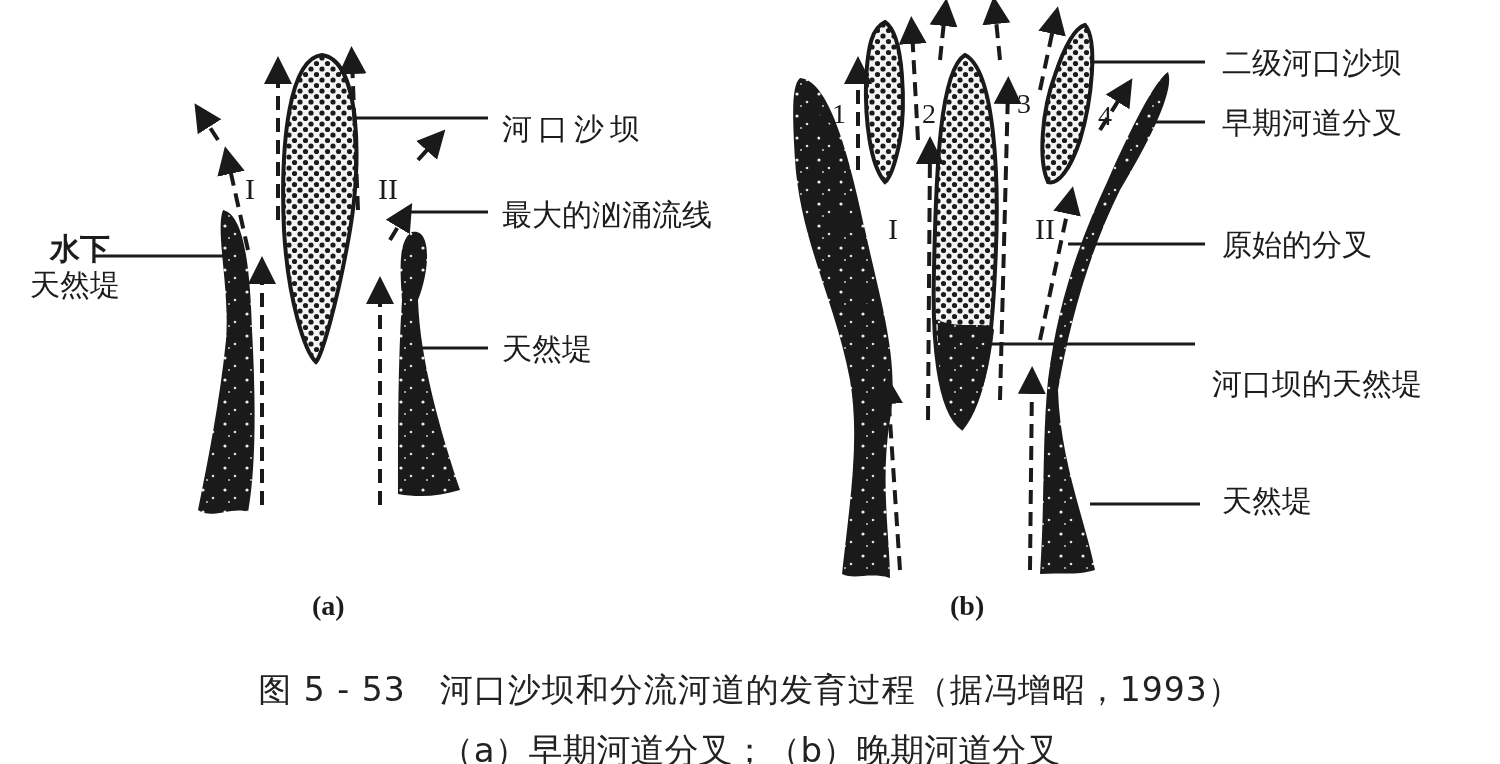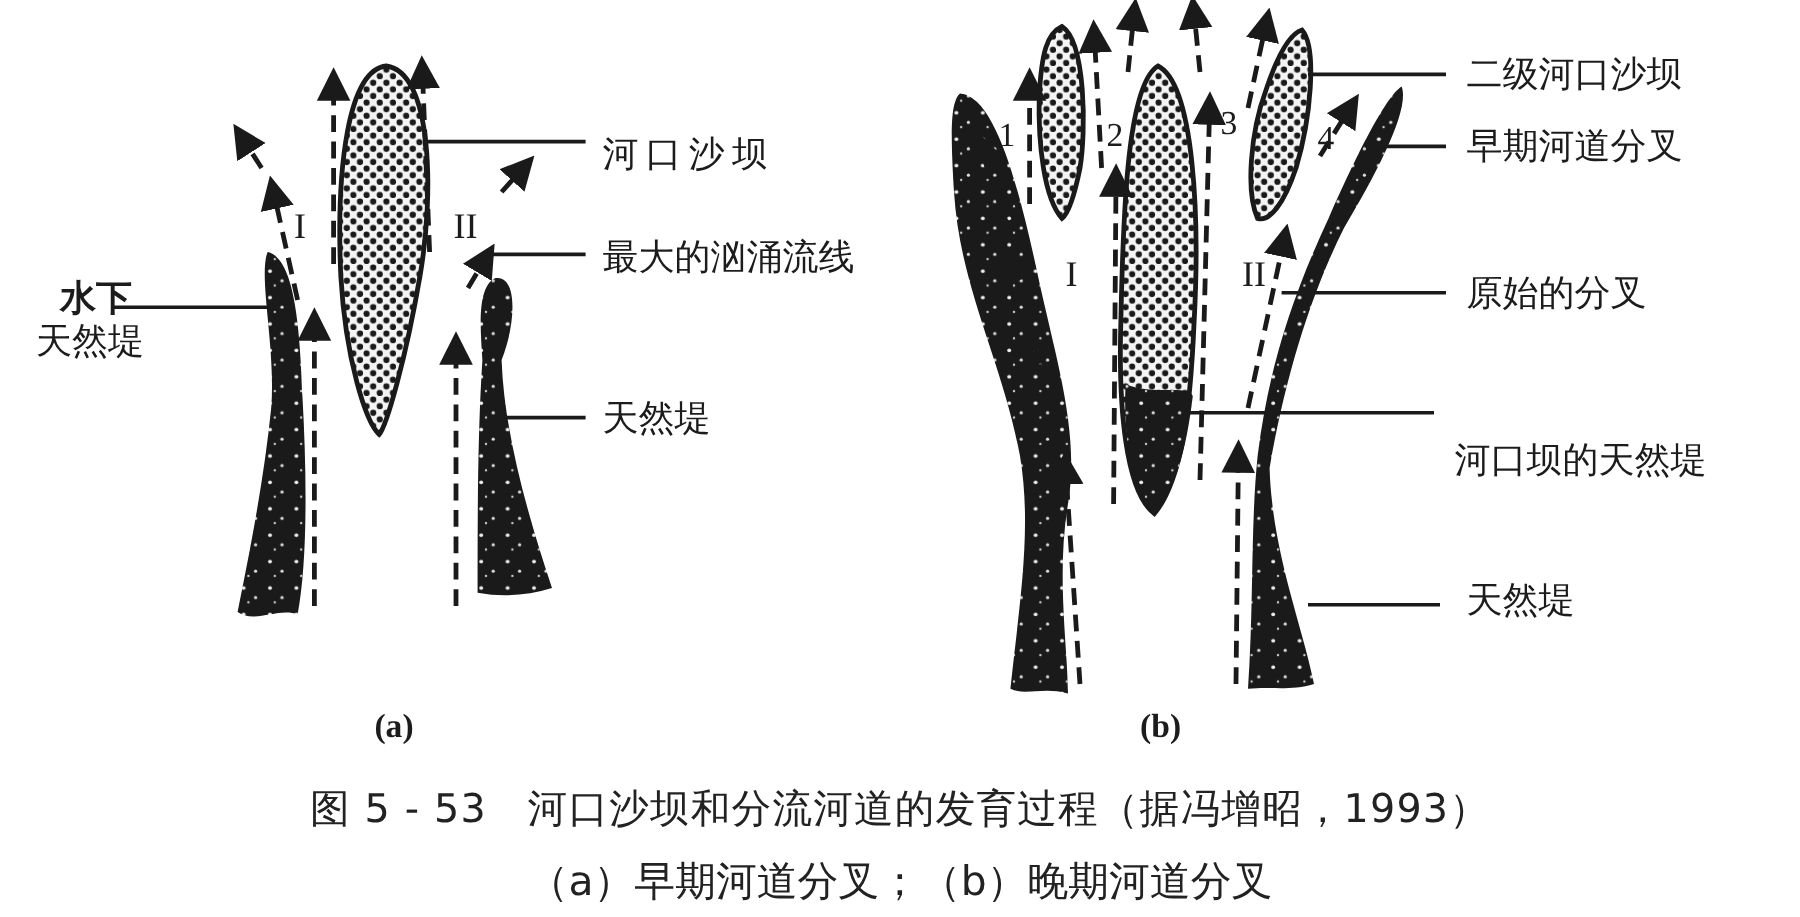--- a/index.html
+++ b/index.html
@@ -5,21 +5,21 @@
     html, body { margin: 0; padding: 0; background: #ffffff; }
     body { width: 1500px; height: 764px; position: relative; overflow: hidden;
            font-family: "DejaVu Serif", "Liberation Serif", serif; color: #1a1a1a; }
     .fig { position: absolute; left: 0; top: 0; width: 1500px; height: 630px; }
     .label { position: absolute; font-size: 30px; line-height: 34px; white-space: nowrap;
              font-family: "DejaVu Sans", "Liberation Sans", sans-serif; color: #1c1c1c; }
     .roman { position: absolute; font-size: 30px; font-family: "Liberation Serif", "DejaVu Serif", serif; color: #1c1c1c; }
     .num { position: absolute; font-size: 28px; font-family: "Liberation Serif", "DejaVu Serif", serif; color: #1c1c1c; }
     .sub { position: absolute; font-size: 28px; font-weight: bold; font-family: "Liberation Serif", "DejaVu Serif", serif; color: #1c1c1c; }
     .caption { position: absolute; left: 0; width: 1500px; text-align: center;
-               font-family: "DejaVu Sans", "Liberation Sans", sans-serif; color: #222; }
+               font-family: "DejaVu Sans", "Liberation Sans", sans-serif; color: #222; margin-top: 16px; }
     .caption-main { top: 652px; font-size: 33px; letter-spacing: 1px; }
     .caption-sub { top: 712px; font-size: 34px; }
     svg { position: absolute; left: 0; top: 0; }
   </style>
 </head>
 <body>
 
 <div class="fig">
   <svg width="1500" height="630" viewBox="0 0 1500 630">
     <defs>

